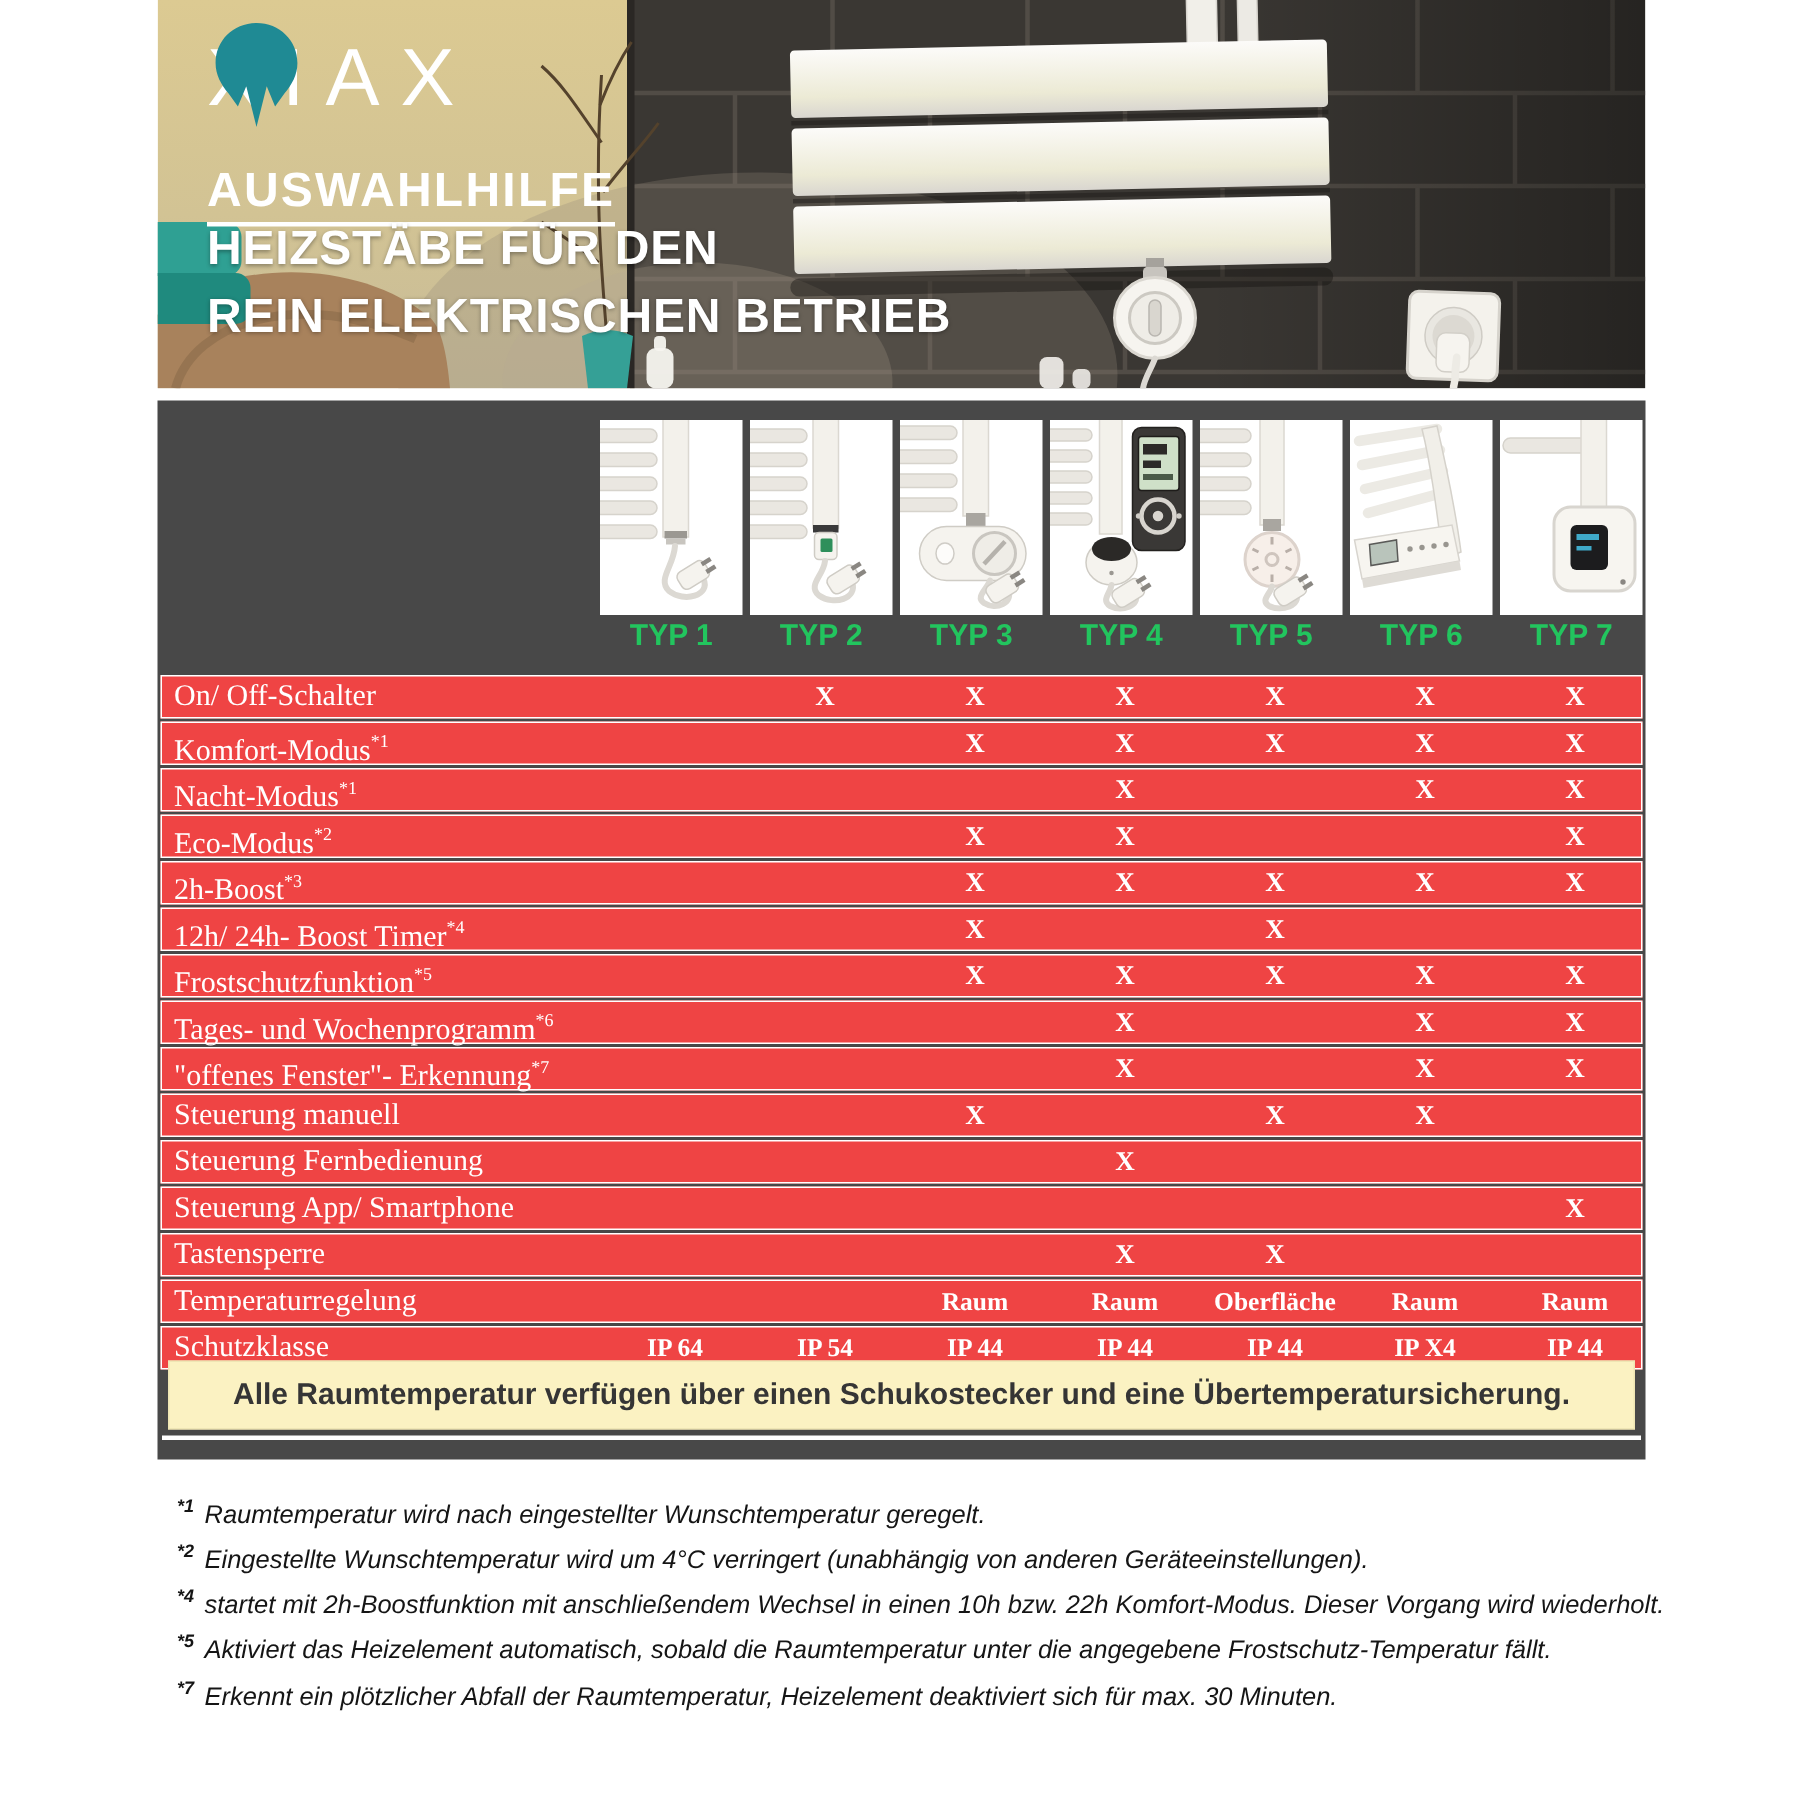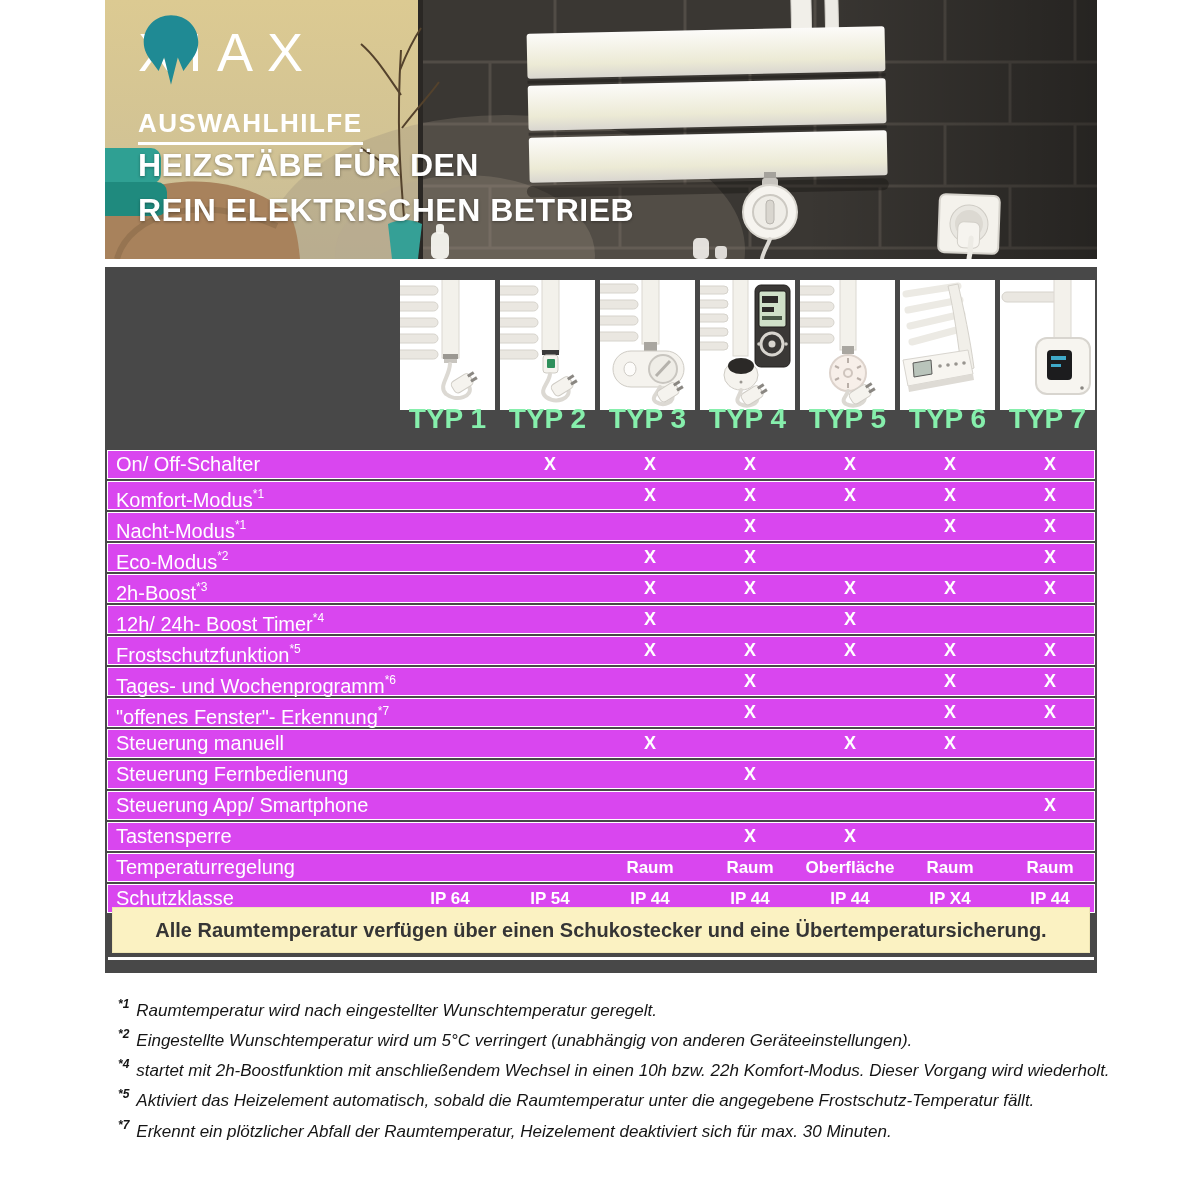--- a/index.html
+++ b/index.html
@@ -6,35 +6,35 @@
   .page{position:relative;width:1200px;height:1200px;background:#ffffff;overflow:hidden;
         font-family:"Liberation Sans",sans-serif;}
   .content{position:absolute;left:105px;top:0;width:992px;}
 
   
   .hero{position:absolute;left:0;top:0;width:992px;height:259px;overflow:hidden;}
   .hero svg{position:absolute;left:0;top:0;}
   .logo{position:absolute;left:33px;top:12px;display:flex;align-items:flex-start;color:#fff;}
   .logo .lt{font-size:54px;font-weight:400;letter-spacing:14px;padding-top:13px;line-height:1;}
   .logo .m{width:62px;height:76px;margin:0 2px;}
-  .eyebrow{position:absolute;left:33px;top:108px;color:#fff;font-size:26px;font-weight:700;
+  .eyebrow{position:absolute;left:33px;top:108px;color:#fff;font-size:32px;font-weight:700;
            letter-spacing:1.5px;border-bottom:3px solid #fff;padding-bottom:3px;}
   .htitle{position:absolute;left:33px;color:#fff;font-size:32px;font-weight:700;letter-spacing:.5px;
           text-shadow:0 1px 3px rgba(0,0,0,.35);white-space:nowrap;}
   .h1a{top:147px;} .h1b{top:192px;}
 
   
   .tblock{position:absolute;left:0;top:267px;width:992px;height:706px;background:#484848;}
   .pimg{position:absolute;top:13px;width:95px;height:130px;background:#ffffff;overflow:hidden;}
   .pimg svg{display:block;}
-  .colhead{position:absolute;top:136px;width:95px;text-align:center;color:#86efac;
-           font-size:28px;font-weight:700;white-space:nowrap;}
+  .colhead{position:absolute;top:146px;width:95px;text-align:center;color:#22c55e;
+           font-size:20px;font-weight:700;white-space:nowrap;}
   .rows{position:absolute;left:2px;right:2px;top:183px;}
   .frow{position:relative;height:27px;line-height:27px;border:1px solid #ffffff;
-        margin-bottom:2px;background:#d946ef;}
+        margin-bottom:2px;background:#ef4444;font-family:Liberation Serif, serif;}
   .rlabel{position:absolute;left:8px;top:0;color:#fff;font-size:20px;white-space:nowrap;}
   .rlabel sup{font-size:12px;position:relative;top:-1px;}
   .cell{position:absolute;top:0;width:100px;text-align:center;color:#fff;white-space:nowrap;}
   .cell.xm{font-size:18px;font-weight:700;}
   .cell.tv{font-size:17px;font-weight:700;}
   .note{position:absolute;left:7px;top:640px;width:976px;height:44px;background:#fbf2c2;
         border:1px solid #efe6b4;text-align:center;line-height:44px;
         font-size:20px;font-weight:700;color:#353535;}
   .noteline{position:absolute;left:3px;right:3px;top:690px;height:3px;background:#ffffff;}
 
@@ -432,18 +432,18 @@
           </div>
         </div>
 
       <div class="note">Alle Raumtemperatur verfügen über einen Schukostecker und eine Übertemperatursicherung.</div>
       <div class="noteline"></div>
     </div>
   </div>
 
   <div class="footnotes">
       <div class="fnote"><sup class="fnm">*1</sup><span>Raumtemperatur wird nach eingestellter Wunschtemperatur geregelt.</span></div>
-      <div class="fnote"><sup class="fnm">*2</sup><span>Eingestellte Wunschtemperatur wird um 5°C verringert (unabhängig von anderen Geräteeinstellungen).</span></div>
+      <div class="fnote"><sup class="fnm">*2</sup><span>Eingestellte Wunschtemperatur wird um 4°C verringert (unabhängig von anderen Geräteeinstellungen).</span></div>
       <div class="fnote"><sup class="fnm">*4</sup><span>startet mit 2h-Boostfunktion mit anschließendem Wechsel in einen 10h bzw. 22h Komfort-Modus. Dieser Vorgang wird wiederholt.</span></div>
       <div class="fnote"><sup class="fnm">*5</sup><span>Aktiviert das Heizelement automatisch, sobald die Raumtemperatur unter die angegebene Frostschutz-Temperatur fällt.</span></div>
       <div class="fnote"><sup class="fnm">*7</sup><span>Erkennt ein plötzlicher Abfall der Raumtemperatur, Heizelement deaktiviert sich für max. 30 Minuten.</span></div>
     </div>
 </div>
 
 </body></html>

